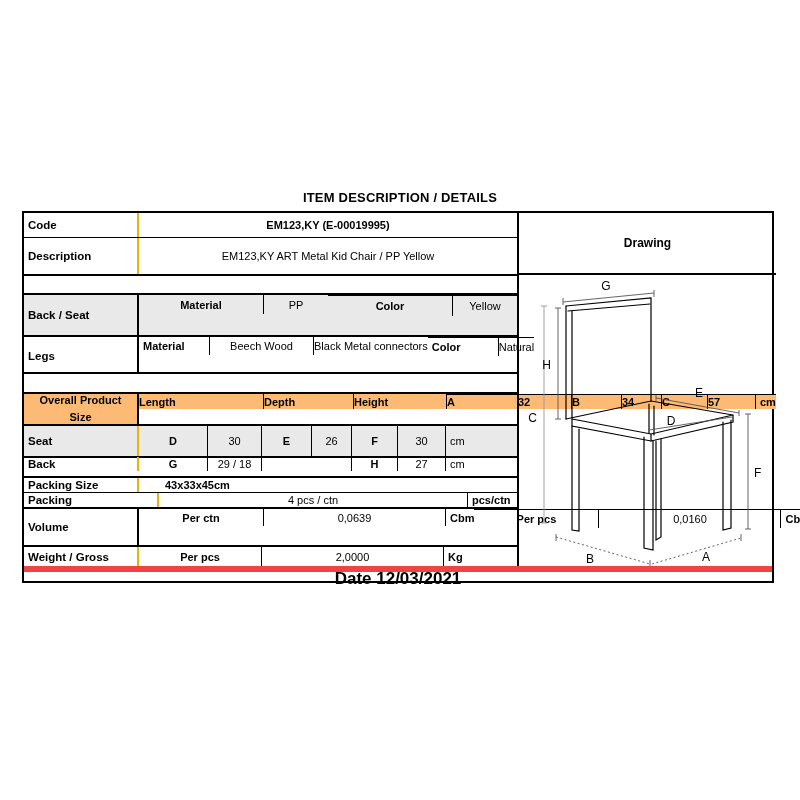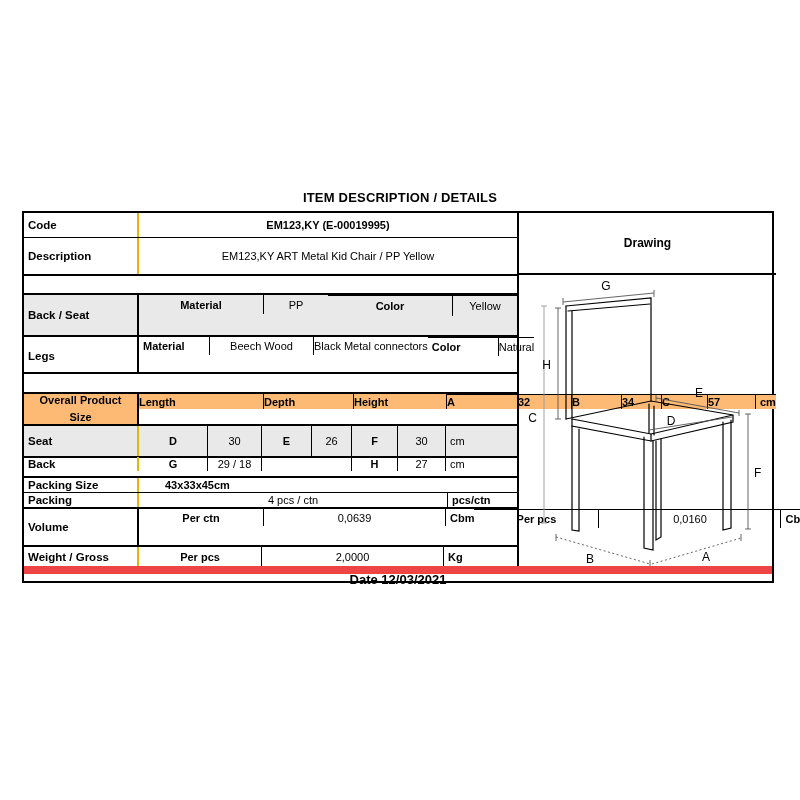--- a/index.html
+++ b/index.html
@@ -32,26 +32,26 @@
   .lg{font-size:11.5px;}
   .bt1{border-top:1px solid #000;}
   .bt2{border-top:2px solid #000;}
   .bl1{border-left:1px solid #000;}
   .bl2{border-left:2px solid #eab308;}
   .yellow{background:#fdba74;justify-content:space-between;}
   .shade{background:#e9e9e9;}
   .w113{width:113px;}.w124{width:124px;}.w104{width:104px;}.w90{width:90px;}
   .w93{width:93px;}.w70{width:70px;}.w54{width:54px;}
   .w50{width:50px;}.w40{width:40px;}.w46{width:46px;}.w48{width:48px;}
-  .w182{width:182px;}.w310{width:310px;}
+  .w182{width:182px;}.w310{width:310px;margin-left:20px;}
   .hdr2{flex-direction:column;line-height:13px;}
   .spread{justify-content:flex-start;padding:0 88px 0 26px;font-weight:bold;}
   .daterow{
-    position:absolute;left:0;top:353px;width:748px;height:19px;border-top:8px solid #ef4444;
-    display:flex;align-items:center;justify-content:center;font-size:13px;font-weight:bold;
+    position:absolute;left:0;top:353px;width:748px;height:19px;border-top:6px solid #ef4444;
+    display:flex;align-items:center;justify-content:center;font-size:17px;font-weight:bold;
   }
   .rp{position:absolute;left:493px;top:0;width:259px;height:353px;border-left:2px solid #000;}
   .rp-head{height:62px;border-bottom:2px solid #000;display:flex;align-items:center;justify-content:center;font-size:12px;font-weight:bold;}
   .rp svg{position:absolute;left:0;top:62px;width:257px;height:291px;}
   svg text{font-family:"Liberation Sans","DejaVu Sans",sans-serif;font-size:12px;fill:#000;}
 </style>
 </head>
 <body>
 
 <div class="title">ITEM DESCRIPTION / DETAILS</div>

